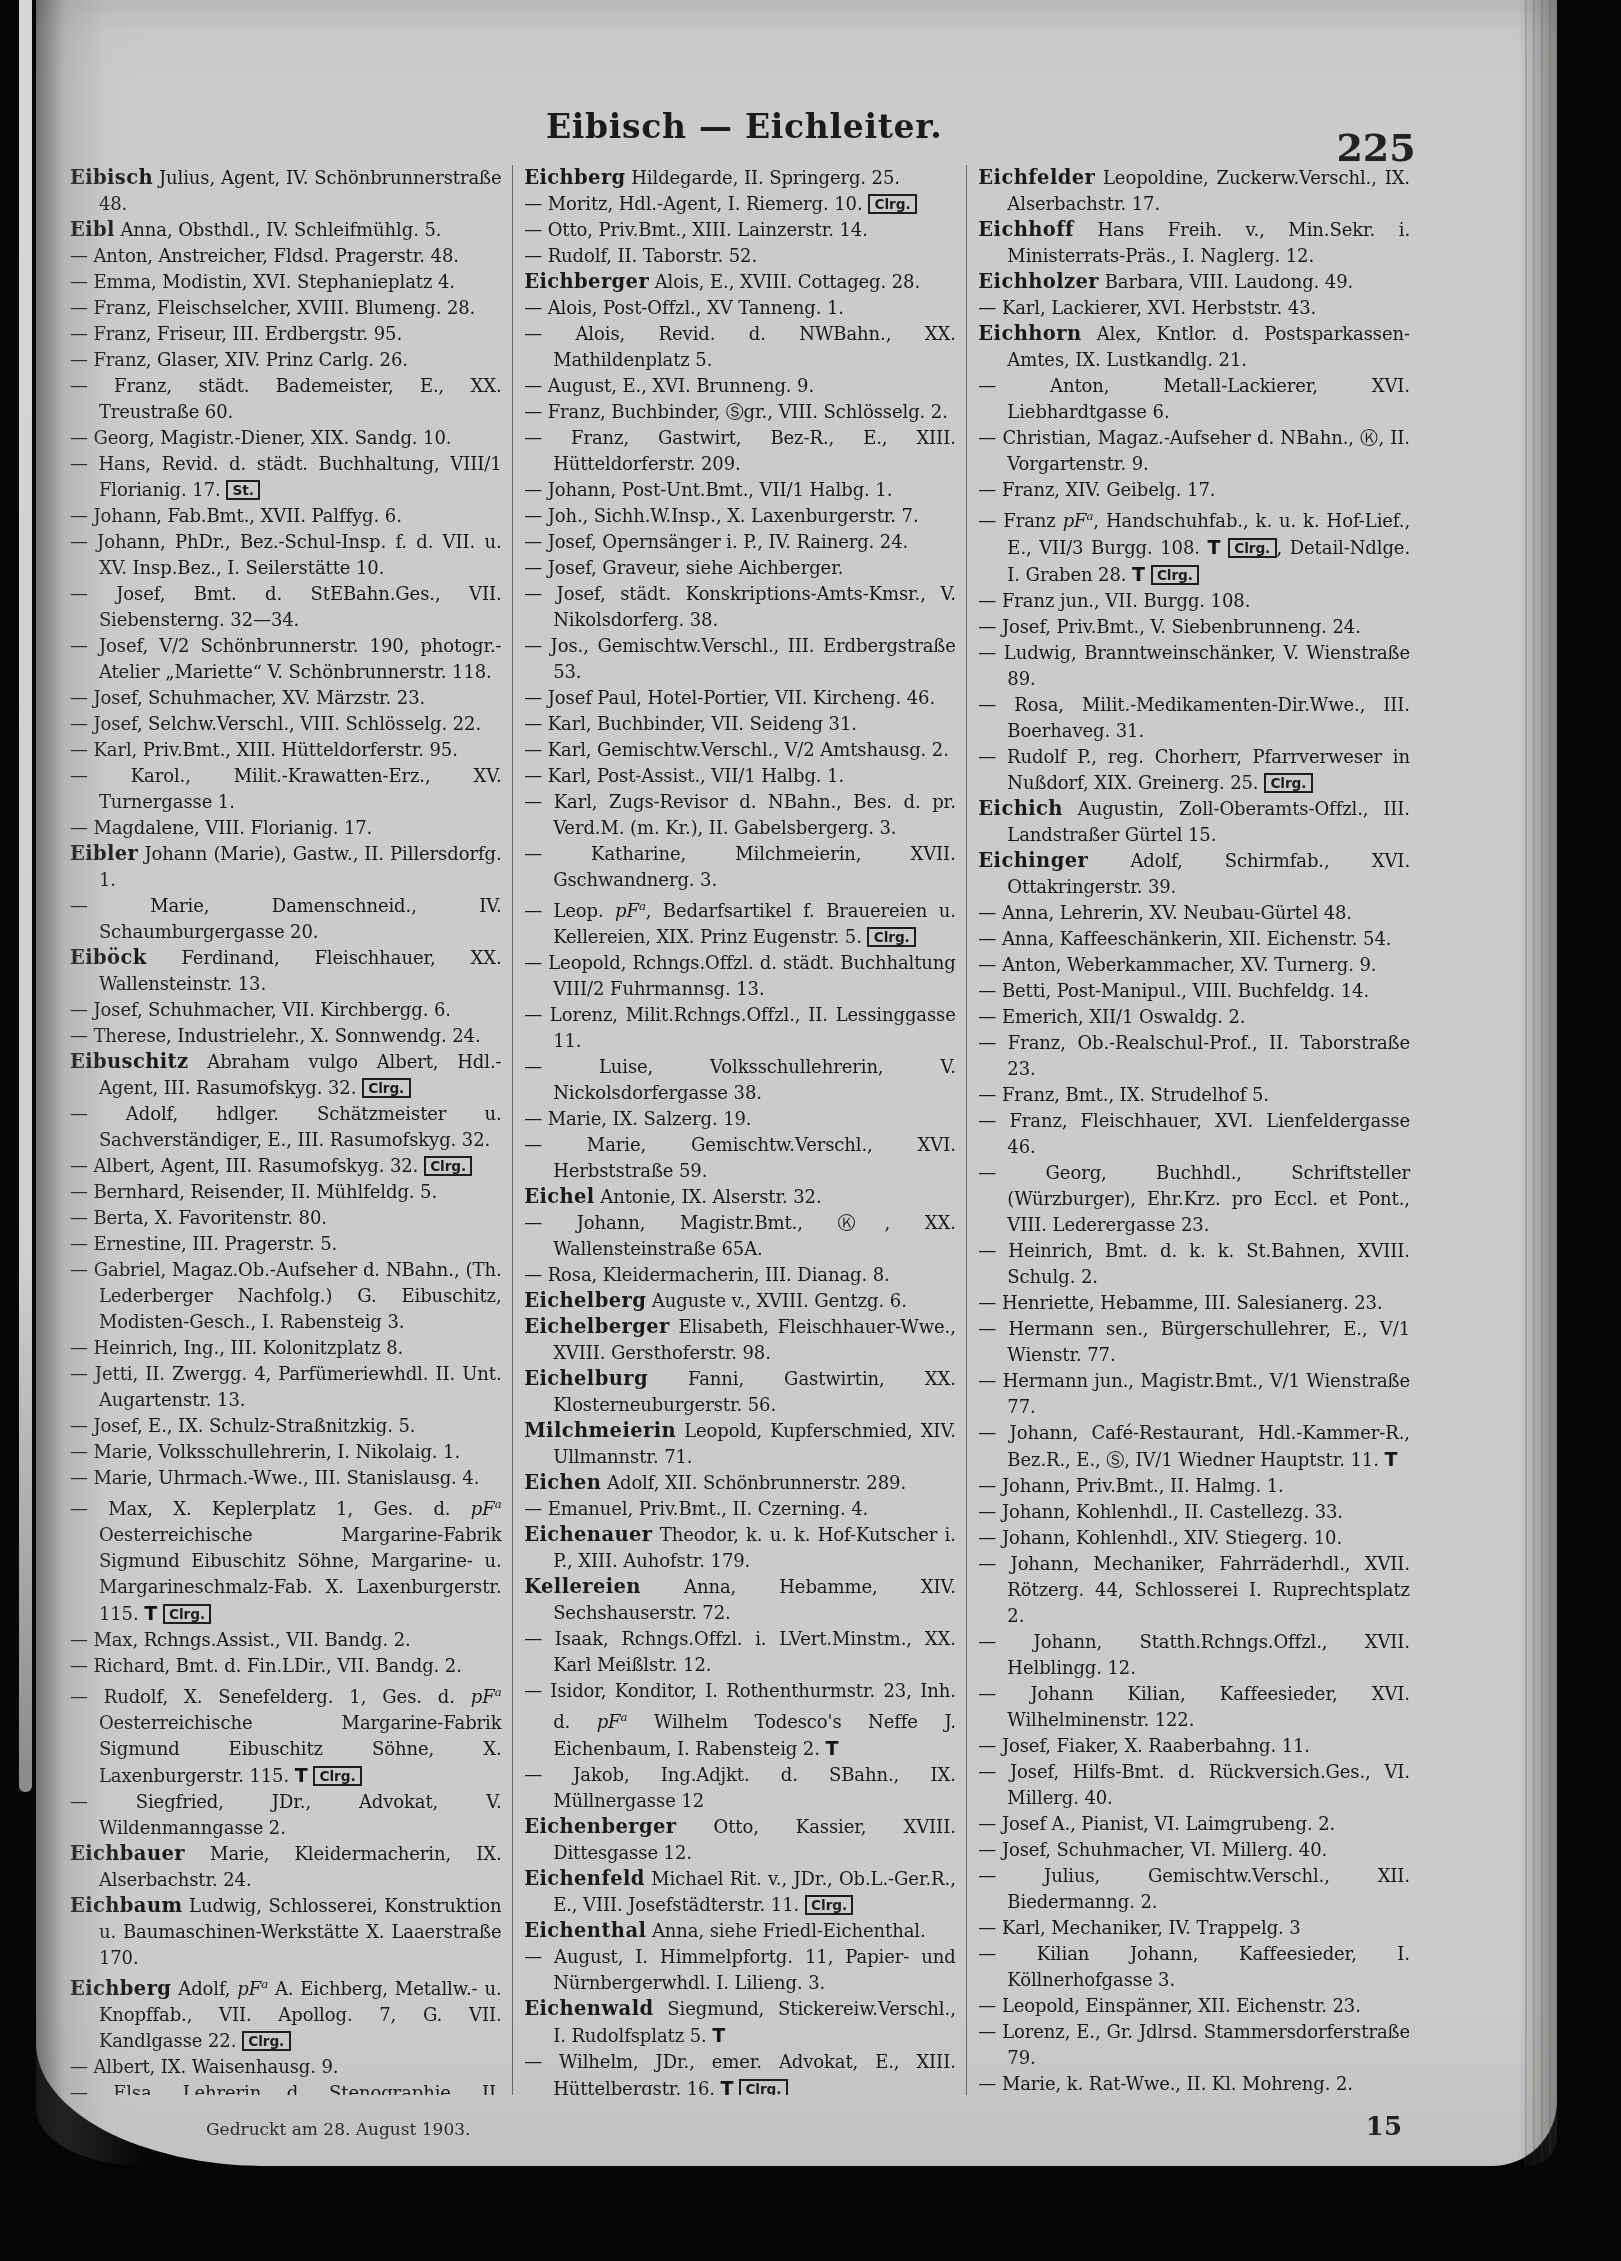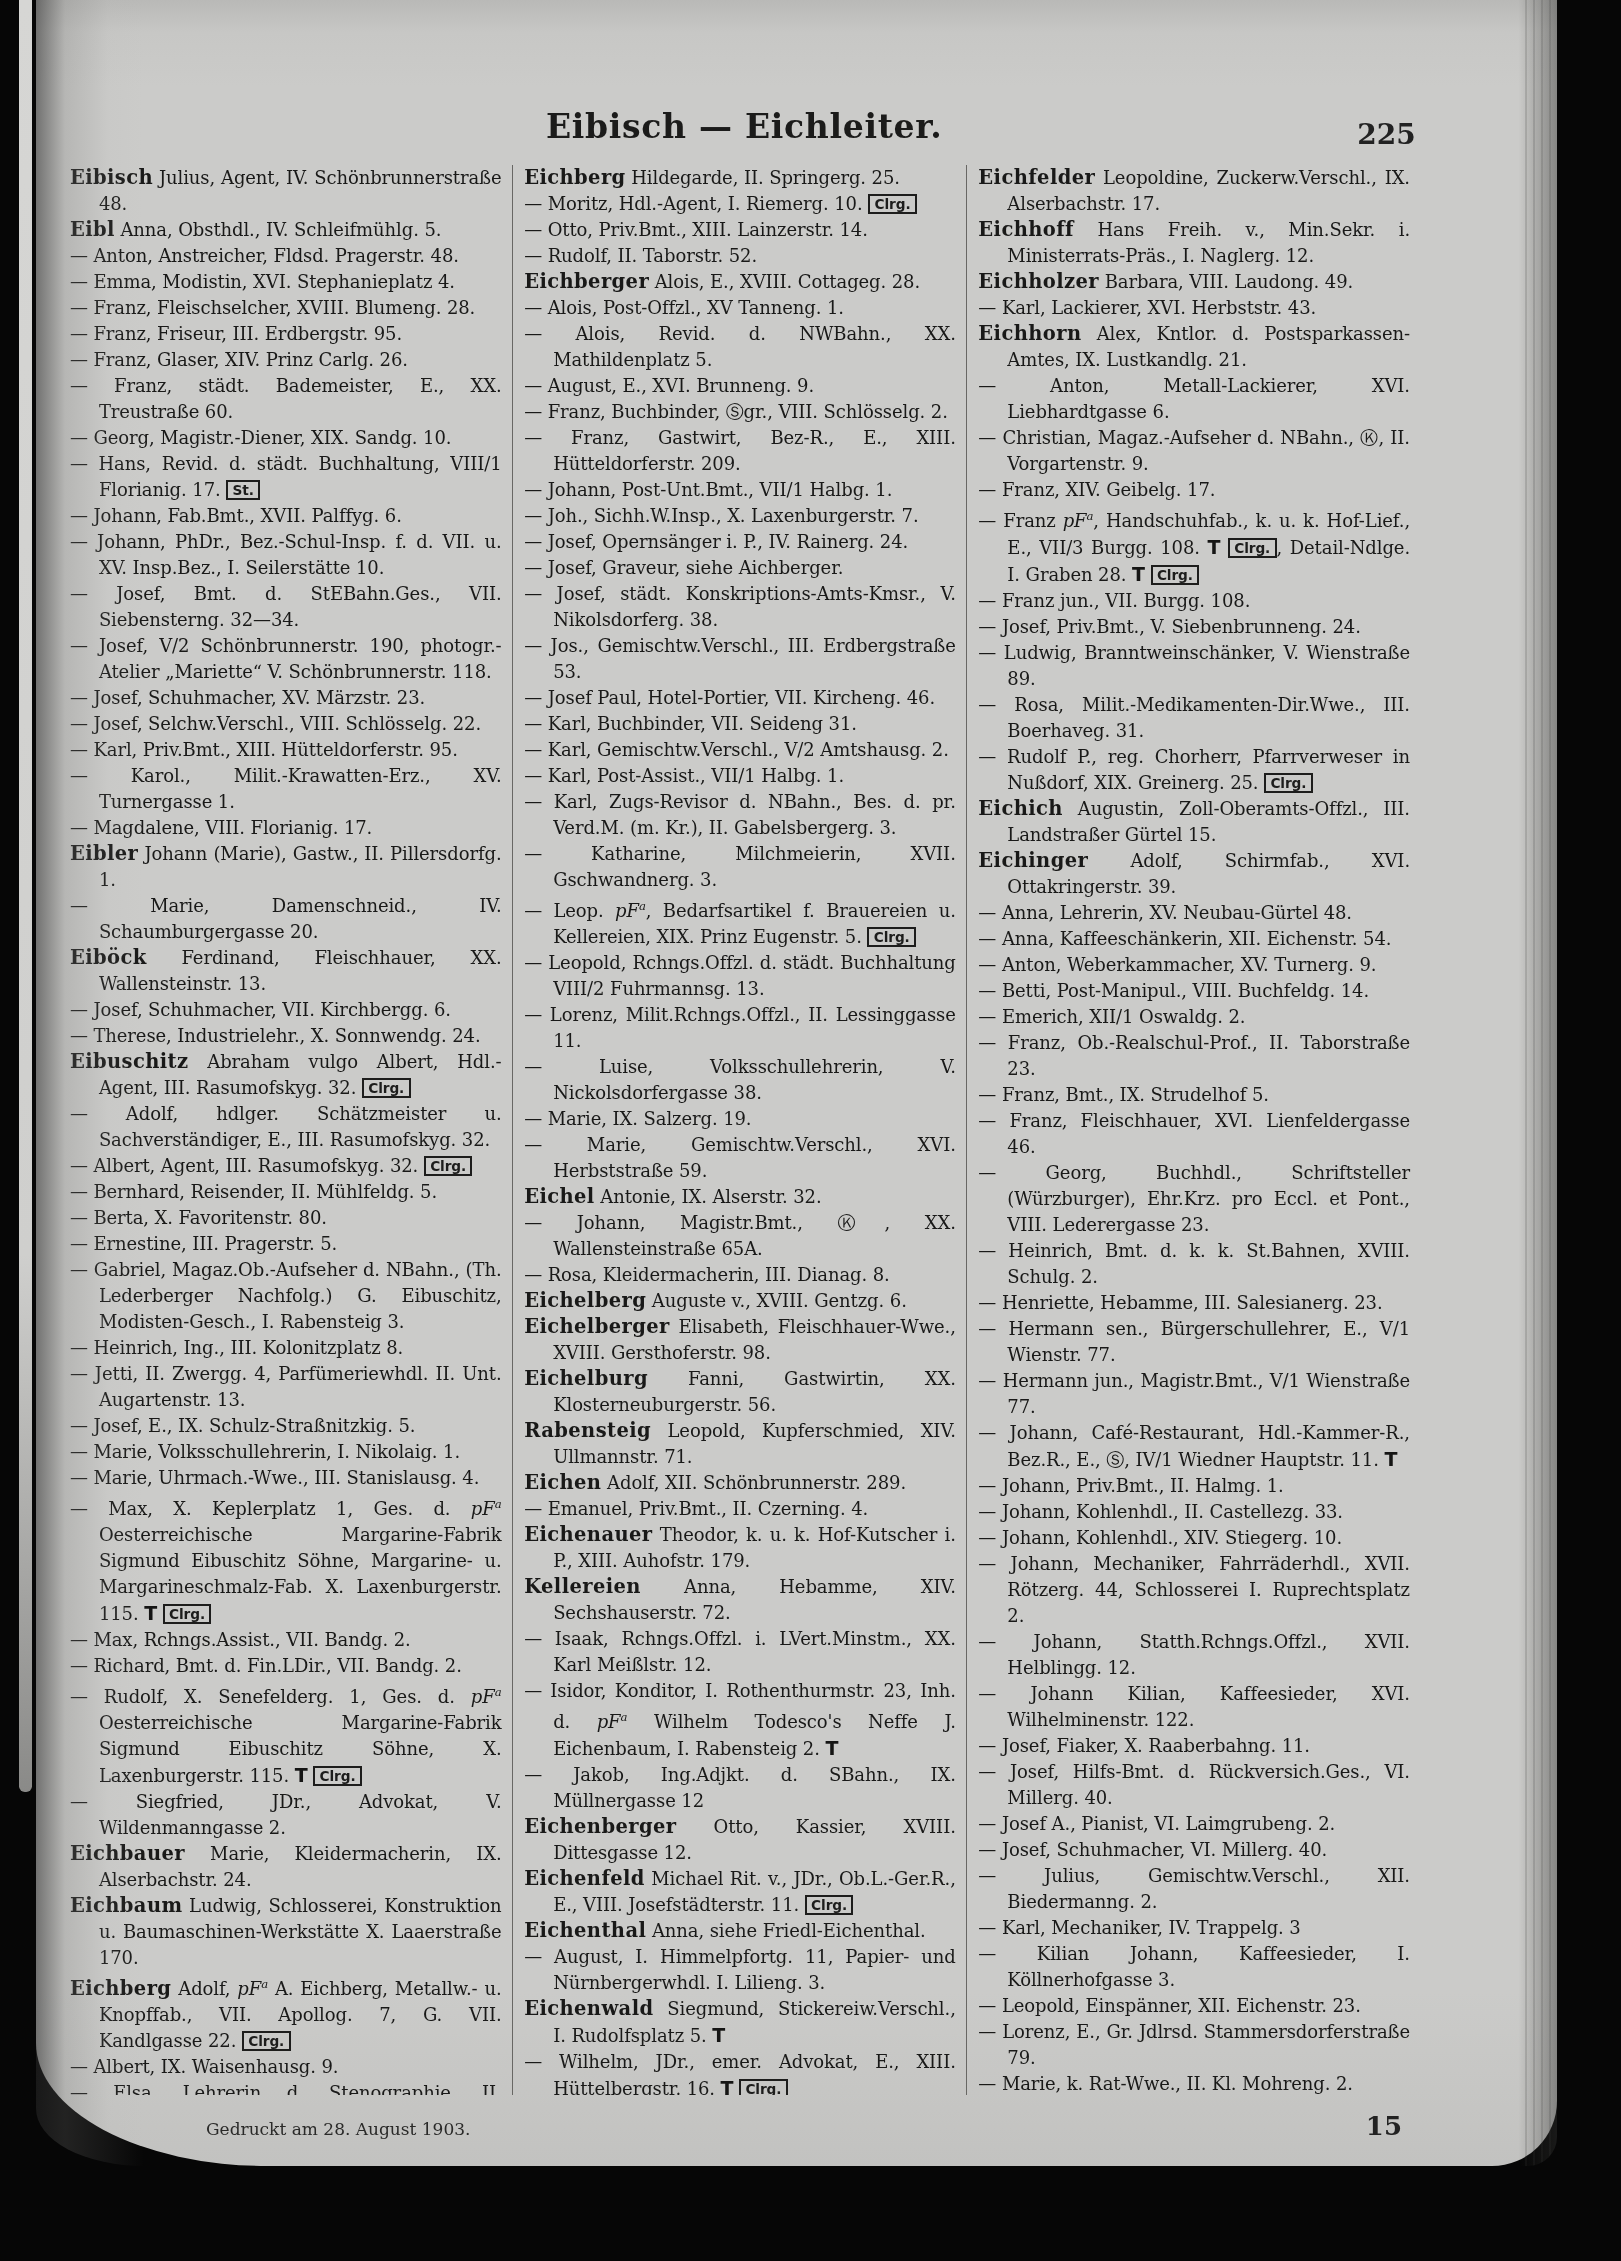--- a/index.html
+++ b/index.html
@@ -36,21 +36,21 @@
     border-radius:0 0 29px 0;
     pointer-events:none;
   }
   .header{
     position:absolute;top:107px;left:32.5px;right:137px;height:58px;text-align:center;
   }
   .title{
     font-size:33px;font-weight:bold;color:#1b1b1a;letter-spacing:0.7px;
   }
   .pageno{
-    position:absolute;right:4.3px;top:11px;font-size:28px;font-weight:bold;color:#222;
+    position:absolute;right:4.3px;top:18px;font-size:38px;font-weight:bold;color:#222;
   }
   .cols{
     position:absolute;top:165px;left:32.5px;right:137px;height:1930px;
     display:flex;
   }
   .col{
     flex:1 1 0;min-width:0;overflow:hidden;
     padding:0 10px 0 1.4px;
   }
   .col + .col{
@@ -173,21 +173,21 @@
         <p class="entry">— Lorenz, Milit.Rchngs.Offzl., II. Lessinggasse 11.</p>
         <p class="entry">— Luise, Volksschullehrerin, V. Nickolsdorfergasse 38.</p>
         <p class="entry">— Marie, IX. Salzerg. 19.</p>
         <p class="entry">— Marie, Gemischtw.Verschl., XVI. Herbststraße 59.</p>
         <p class="entry"><b class="lead">Eichel</b> Antonie, IX. Alserstr. 32.</p>
         <p class="entry">— Johann, Magistr.Bmt., Ⓚ, XX. Wallensteinstraße 65A.</p>
         <p class="entry">— Rosa, Kleidermacherin, III. Dianag. 8.</p>
         <p class="entry"><b class="lead">Eichelberg</b> Auguste v., XVIII. Gentzg. 6.</p>
         <p class="entry"><b class="lead">Eichelberger</b> Elisabeth, Fleischhauer-Wwe., XVIII. Gersthoferstr. 98.</p>
         <p class="entry"><b class="lead">Eichelburg</b> Fanni, Gastwirtin, XX. Klosterneuburgerstr. 56.</p>
-        <p class="entry"><b class="lead">Rabensteig</b> Leopold, Kupferschmied, XIV. Ullmannstr. 71.</p>
+        <p class="entry"><b class="lead">Milchmeierin</b> Leopold, Kupferschmied, XIV. Ullmannstr. 71.</p>
         <p class="entry"><b class="lead">Eichen</b> Adolf, XII. Schönbrunnerstr. 289.</p>
         <p class="entry">— Emanuel, Priv.Bmt., II. Czerning. 4.</p>
         <p class="entry"><b class="lead">Eichenauer</b> Theodor, k. u. k. Hof-Kutscher i. P., XIII. Auhofstr. 179.</p>
         <p class="entry"><b class="lead">Kellereien</b> Anna, Hebamme, XIV. Sechshauserstr. 72.</p>
         <p class="entry">— Isaak, Rchngs.Offzl. i. LVert.Minstm., XX. Karl Meißlstr. 12.</p>
         <p class="entry">— Isidor, Konditor, I. Rothenthurmstr. 23, Inh. d. <i class="pfa">pF<span class="sup">a</span></i> Wilhelm Todesco's Neffe J. Eichenbaum, I. Rabensteig 2. <span class="tsym">T</span></p>
         <p class="entry">— Jakob, Ing.Adjkt. d. SBahn., IX. Müllnergasse 12</p>
         <p class="entry"><b class="lead">Eichenberger</b> Otto, Kassier, XVIII. Dittesgasse 12.</p>
         <p class="entry"><b class="lead">Eichenfeld</b> Michael Rit. v., JDr., Ob.L.-Ger.R., E., VIII. Josefstädterstr. 11. <span class="box">Clrg.</span></p>
         <p class="entry"><b class="lead">Eichenthal</b> Anna, siehe Friedl-Eichenthal.</p>

